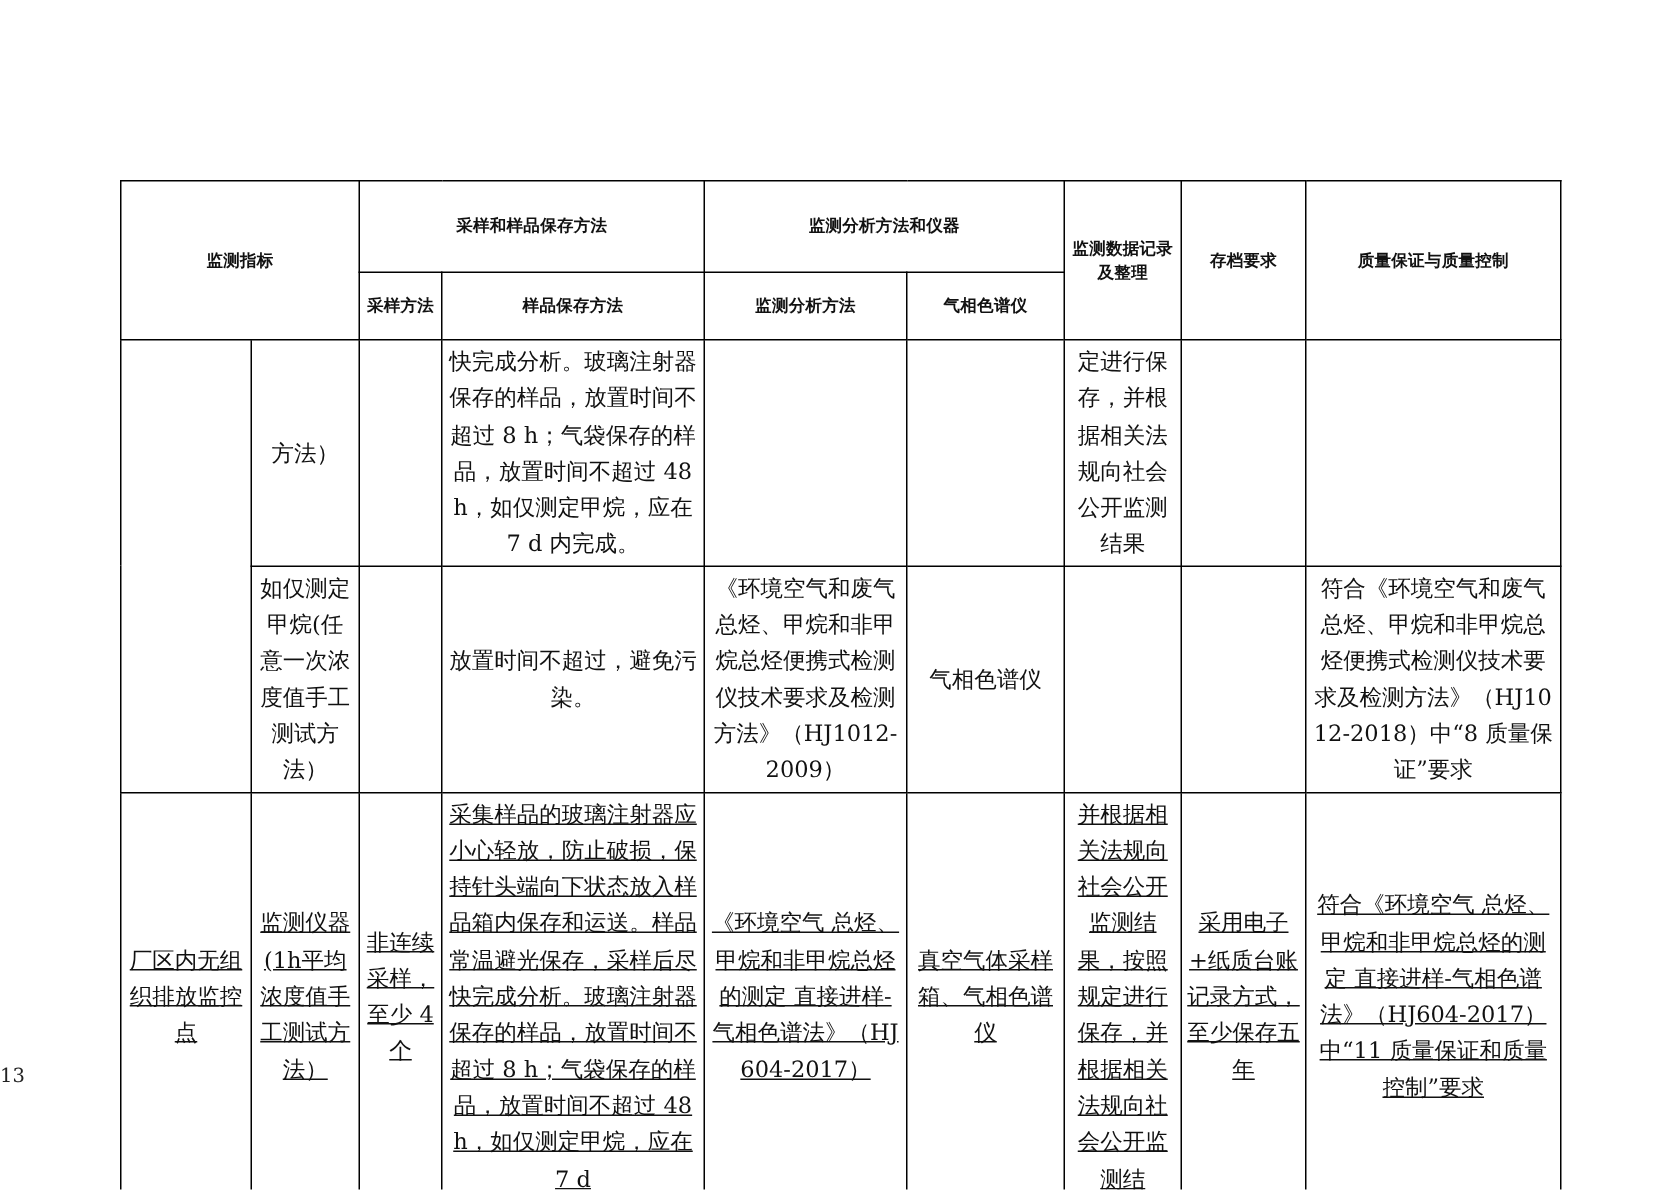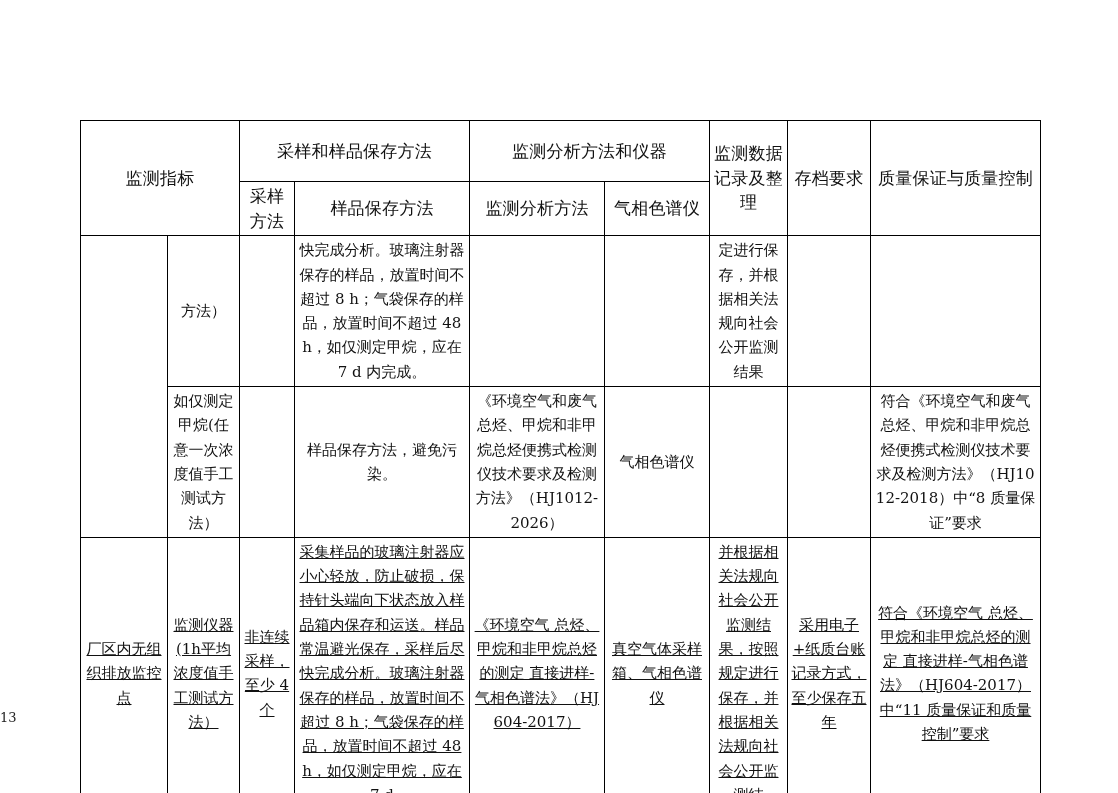--- a/index.html
+++ b/index.html
@@ -38,22 +38,22 @@
     text-align: center;
     font-size: 15px;
     line-height: 1.62;
     font-family: "DejaVu Serif", "Liberation Serif", serif;
     color: #111111;
     word-break: break-all;
     overflow: hidden;
   }
   .doc-table th {
     font-family: "DejaVu Sans", "Liberation Sans", sans-serif;
-    font-size: 17px;
-    font-weight: normal;
+    font-size: 11px;
+    font-weight: bold;
     letter-spacing: 0.2px;
     line-height: 1.45;
   }
   .hdr-tall { height: 56px; }
   .hdr-sub  { height: 40px; }
 
   
   col.c-obj      { width: 87px;  }
   col.c-item     { width: 72px;  }
   col.c-smethod  { width: 55px;  }
@@ -127,22 +127,22 @@
         <td class="cell-just cell-top">快完成分析。玻璃注射器保存的样品，放置时间不超过 8 h；气袋保存的样品，放置时间不超过 48 h，如仅测定甲烷，应在 7 d 内完成。</td>
         <td></td>
         <td></td>
         <td class="cell-just cell-top">定进行保存，并根据相关法规向社会公开监测结果</td>
         <td></td>
         <td></td>
       </tr>
       <tr class="row-b">
         <td class="cell-just">如仅测定甲烷(任意一次浓度值手工测试方法）</td>
         <td></td>
-        <td class="cell-just">样品保存方法，避免污染。</td>
-        <td class="cell-just">《环境空气和废气 总烃、甲烷和非甲烷总烃便携式检测仪技术要求及检测方法》（HJ1012-2026）</td>
+        <td class="cell-just">放置时间不超过，避免污染。</td>
+        <td class="cell-just">《环境空气和废气 总烃、甲烷和非甲烷总烃便携式检测仪技术要求及检测方法》（HJ1012-2009）</td>
         <td class="nowrapcell">气相色谱仪</td>
         <td></td>
         <td></td>
         <td class="cell-just">符合《环境空气和废气 总烃、甲烷和非甲烷总烃便携式检测仪技术要求及检测方法》（HJ1012-2018）中“8 质量保证”要求</td>
       </tr>
       <tr class="row-c">
         <td class="cell-just">厂区内无组织排放监控点</td>
         <td class="cell-just">监测仪器(1h平均浓度值手工测试方法）</td>
         <td class="cell-just">非连续采样，至少 4 个</td>
         <td class="cell-just cell-top">采集样品的玻璃注射器应小心轻放，防止破损，保持针头端向下状态放入样品箱内保存和运送。样品常温避光保存，采样后尽快完成分析。玻璃注射器保存的样品，放置时间不超过 8 h；气袋保存的样品，放置时间不超过 48 h，如仅测定甲烷，应在 7 d</td>

